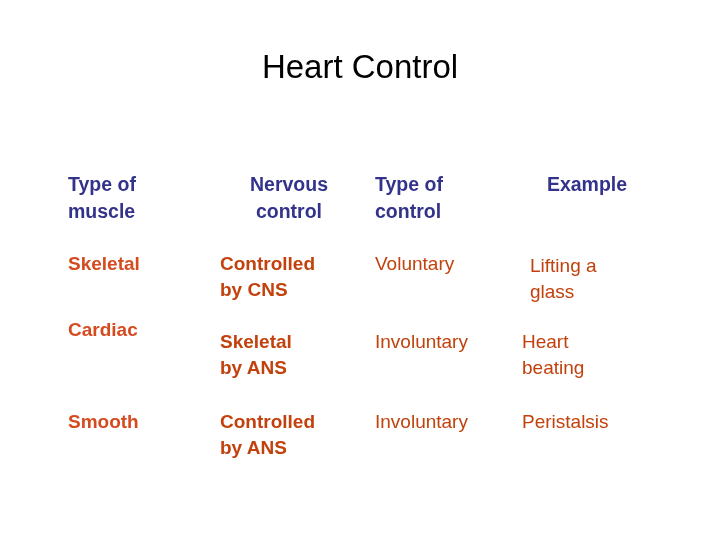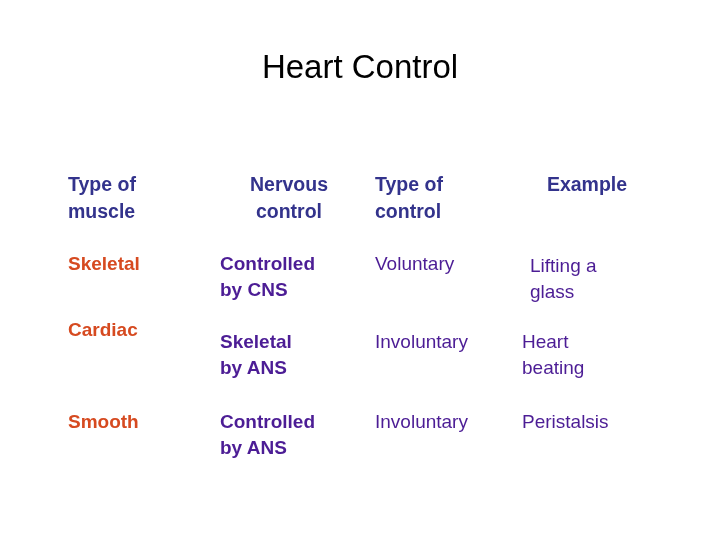--- a/index.html
+++ b/index.html
@@ -76,21 +76,21 @@
     font-weight: 700;
     color: #33338C;
     font-size: 19.5px;
     line-height: 27px;
   }
 
   
   .data-row { height: 76px; }
   .data-row .cell {
     font-weight: 700;
-    color: #4c1d95;
+    color: #c2410c;
   }
   .data-row .col-0 {
     color: #D64A20;
   }
   
   .data-row .col-2,
   .data-row .col-3 {
     font-weight: 400;
   }
 

